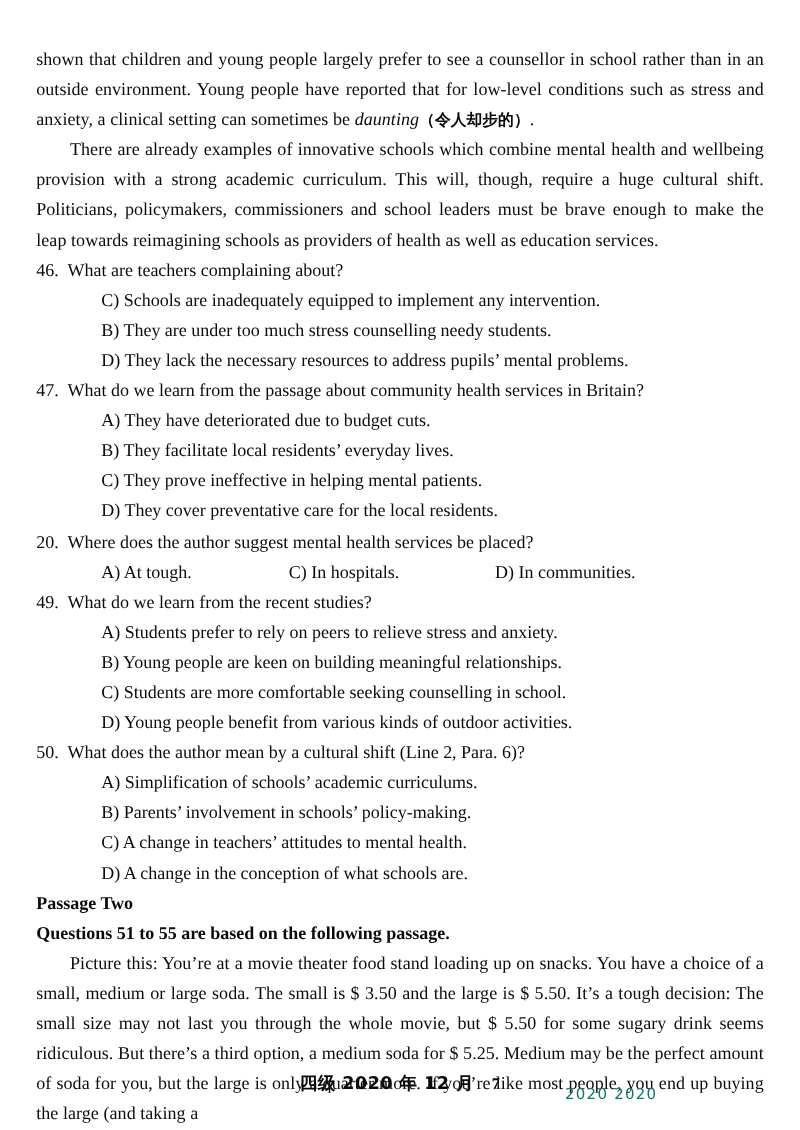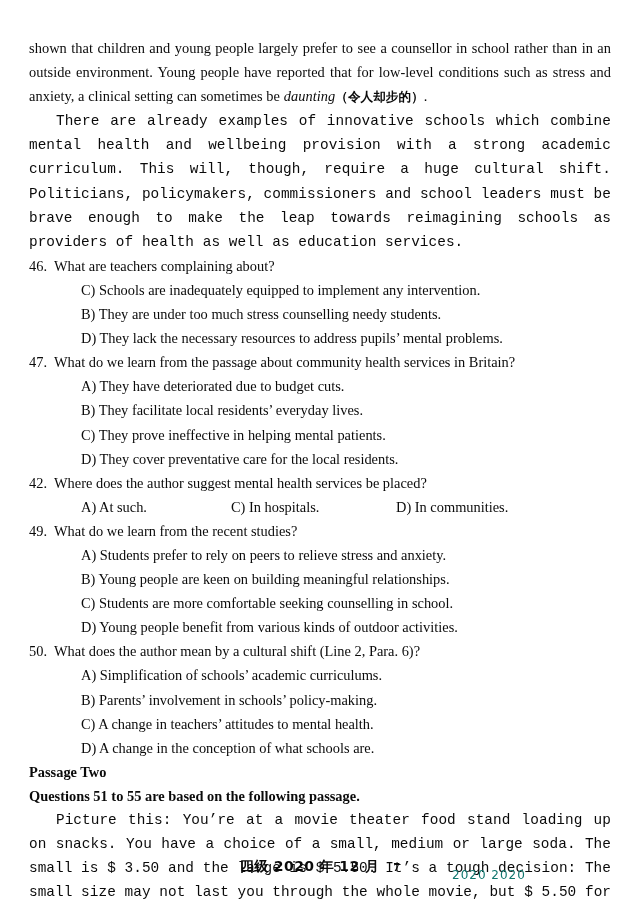--- a/index.html
+++ b/index.html
@@ -32,21 +32,20 @@
   .para {
     font-size: 14.4px;
     line-height: 24.1px;
     text-align: justify;
     text-justify: inter-word;
     margin: 0;
     letter-spacing: 0.05px;
   }
   .para.indent {
     text-indent: 27px;
-    font-family: Liberation Mono, monospace;
   }
   
   .qline {
     font-size: 14.4px;
     line-height: 24.1px;
     margin: 0;
     padding-left: 0px;
     text-indent: -25px;
     margin-left: 25px;
     white-space: nowrap;
@@ -143,24 +142,24 @@
 
     <div class="qline">
       <span class="qnum">47.</span><span>What do we learn from the passage about community health services in Britain?</span>
     </div>
     <div class="opt">A) They have deteriorated due to budget cuts.</div>
     <div class="opt">B) They facilitate local residents’ everyday lives.</div>
     <div class="opt">C) They prove ineffective in helping mental patients.</div>
     <div class="opt">D) They cover preventative care for the local residents.</div>
 
     <div class="qline">
-      <span class="qnum">42.</span><span>Where does the author suggest mental health services be placed?</span>
+      <span class="qnum">20.</span><span>Where does the author suggest mental health services be placed?</span>
     </div>
     <div class="opt-row">
-      <span class="cell c0">A) At such.</span>
+      <span class="cell c0">A) At tough.</span>
       <span class="cell c2">C) In hospitals.</span>
       <span class="cell c3">D) In communities.</span>
     </div>
 
     <div class="qline">
       <span class="qnum">49.</span><span>What do we learn from the recent studies?</span>
     </div>
     <div class="opt">A) Students prefer to rely on peers to relieve stress and anxiety.</div>
     <div class="opt">B) Young people are keen on building meaningful relationships.</div>
     <div class="opt">C) Students are more comfortable seeking counselling in school.</div>

